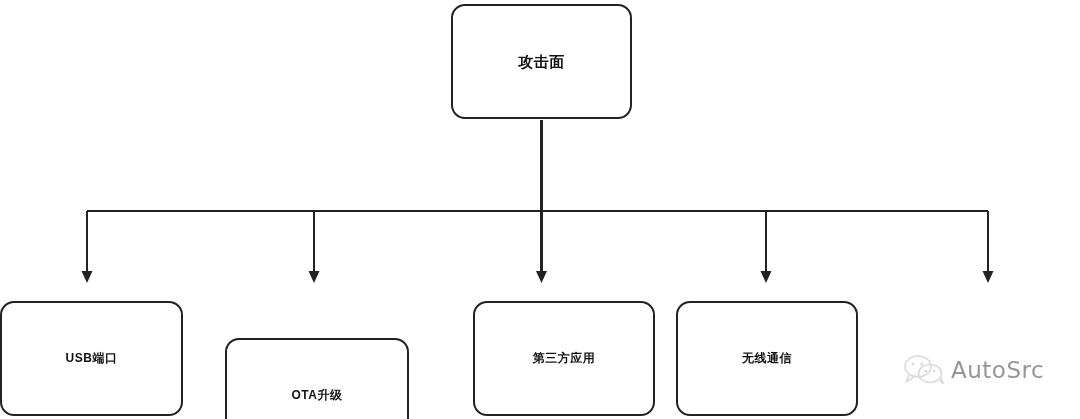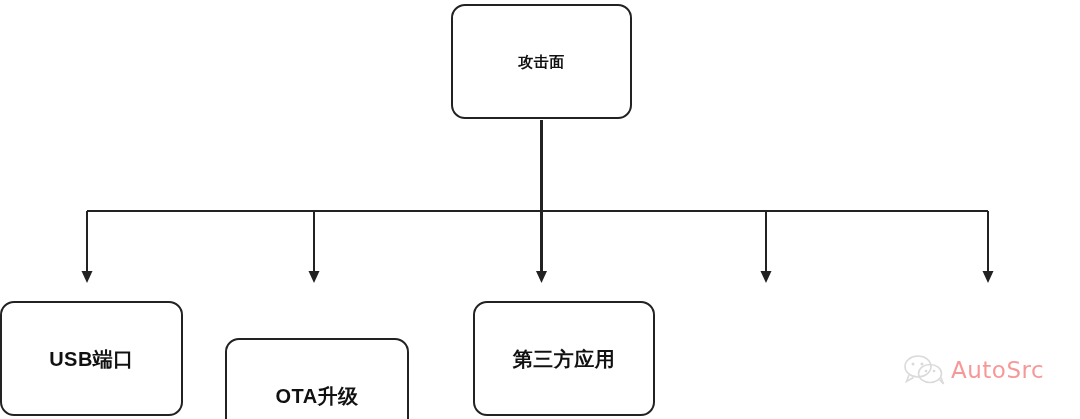--- a/index.html
+++ b/index.html
@@ -20,21 +20,21 @@
     box-sizing: border-box;
     background: #ffffff;
     border: 2px solid #222222;
     border-radius: 14px;
     display: flex;
     align-items: center;
     justify-content: center;
     text-align: center;
   }
   .node-label {
-    font-size: 20px;
+    font-size: 12px;
     font-weight: bold;
     color: #111111;
     letter-spacing: 0.5px;
     line-height: 1.2;
     user-select: none;
   }
   #root-node .node-label {
     font-size: 15px;
   }
   .connector-layer {
@@ -49,21 +49,21 @@
     position: absolute;
     display: flex;
     align-items: center;
     gap: 5px;
     opacity: 0.55;
     pointer-events: none;
     user-select: none;
   }
   .watermark-text {
     font-size: 23px;
-    color: #ef4444;
+    color: #404040;
     font-family: "DejaVu Sans", sans-serif;
     letter-spacing: 0.5px;
   }
 </style>
 </head>
 <body>
 
 <div id="canvas">
 
   <svg class="connector-layer" viewBox="0 0 1080 419" width="1080" height="419">
@@ -97,20 +97,23 @@
   </div>
 
   <div class="node" style="left:225px; top:294px; width:184px; height:115px;margin-top:44px;">
     <span class="node-label">OTA升级</span>
   </div>
 
   <div class="node" style="left:451px; top:301px; width:182px; height:115px;margin-left:22px;">
     <span class="node-label">第三方应用</span>
   </div>
 
+  <div class="node" style="left:676px; top:301px; width:182px; height:115px;">
+    <span class="node-label">无线通信</span>
+  </div>
 
 
   <div class="watermark" style="left:902px; top:355px;">
     <svg width="44" height="30" viewBox="0 0 44 30">
       <g fill="none" stroke="#bdbdbd" stroke-width="1.6">
         <ellipse cx="16" cy="11.5" rx="13" ry="10.5"></ellipse>
         <path d="M7 20 L4.5 26.5 L11.5 22.5"></path>
         <ellipse cx="28" cy="18.5" rx="11.5" ry="9"></ellipse>
         <path d="M37.5 24.5 L41.5 29 L39 22.5"></path>
       </g>

